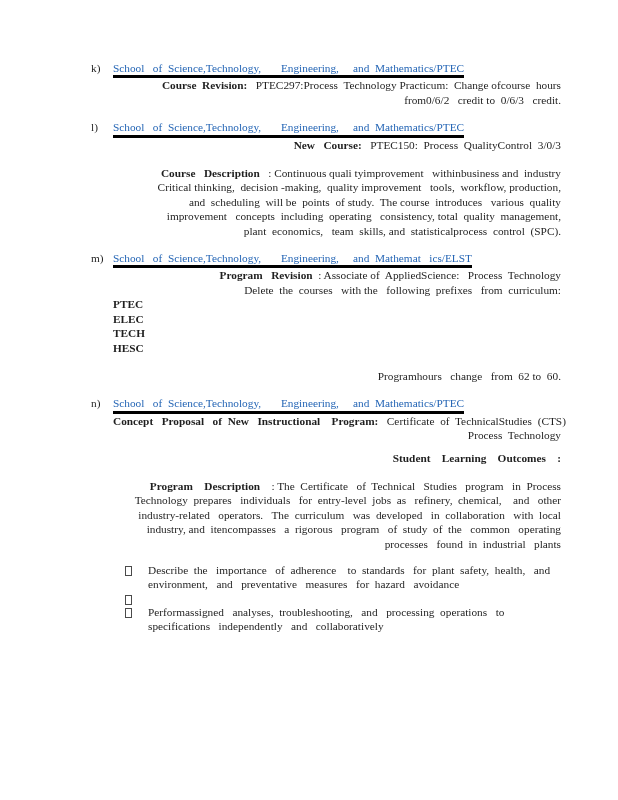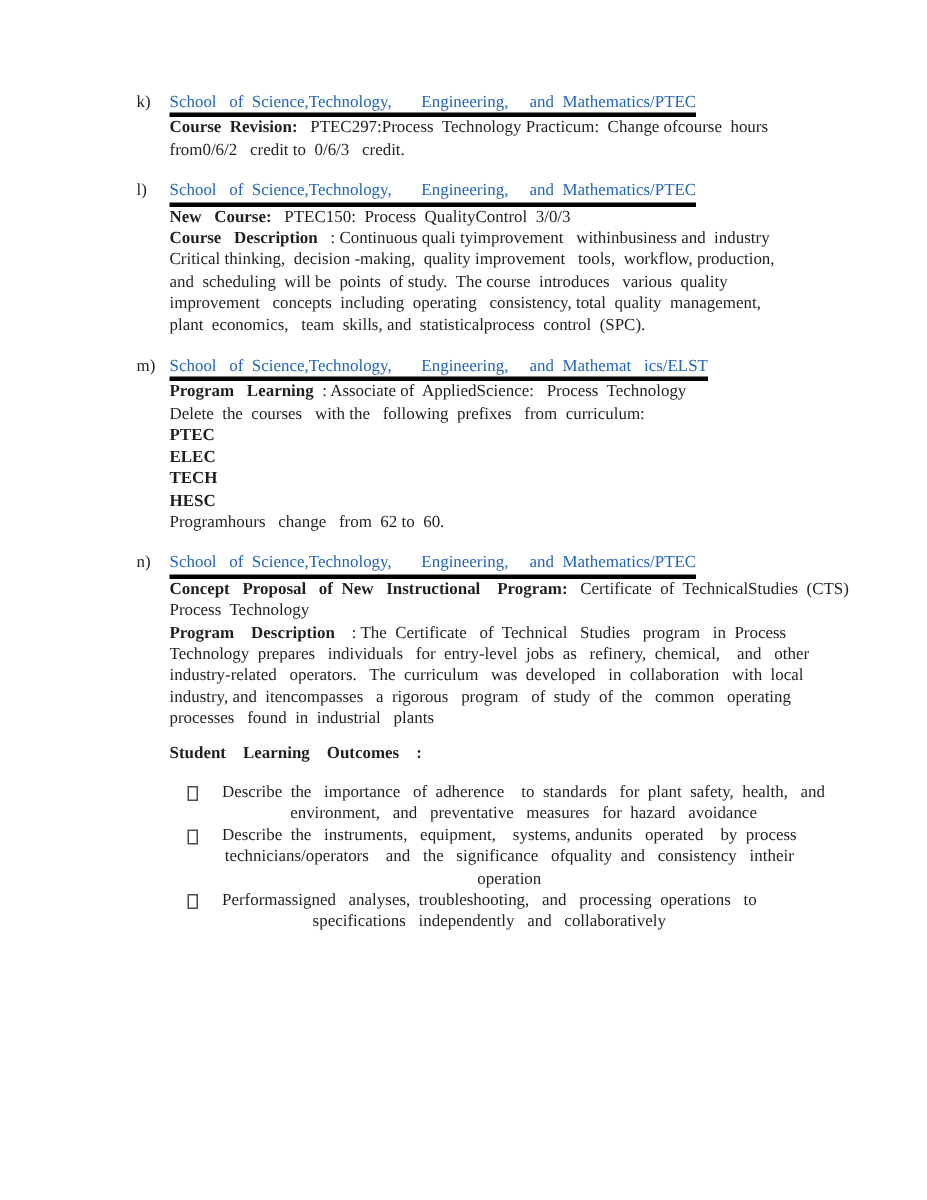--- a/index.html
+++ b/index.html
@@ -11,32 +11,32 @@
   }
   .page{padding:61px 20px 0 91px;width:470px;}
   .item{display:flex;margin-bottom:13px;}
   .letter{width:22px;flex:none;}
   .body{flex:1;min-width:0;}
   .link{
     color:#2465b5;display:inline-block;min-width:347px;
     border-bottom:3px solid #000000;text-decoration:none;
     white-space:pre;cursor:pointer;
   }
-  .para{margin:0;white-space:pre;}
+  .para{margin:0;white-space:pre;text-align:right;}
   .para b{font-weight:700;}
-  .mt-blank{margin-top:0;}
+  .mt-blank{margin-top:14px;}
   .mt-slo{margin-top:8px;}
   .prefix{font-weight:700;white-space:pre;}
   .slo-list{list-style:none;margin:12px 0 0 0;padding:0 0 0 12px;}
   .slo-list li{display:flex;margin:0;}
   .box-bullet{
     flex:none;width:5px;height:8px;border:1px solid #4a4a4a;
     margin:3px 16px 0 0;display:inline-block;
   }
-  .btext{white-space:pre;text-align:center;}
+  .btext{white-space:pre;}
   .note{margin:14px 0 0 0;white-space:pre;}
 </style>
 </head>
 <body>
 
 <div class="page">
 
   <section class="item">
     <div class="letter">k)</div>
     <div class="body">
@@ -56,53 +56,50 @@
 and  scheduling  will be  points  of study.  The course  introduces   various  quality
 improvement   concepts  including  operating   consistency, total  quality  management,
 plant  economics,   team  skills, and  statisticalprocess  control  (SPC).</span></p>
     </div>
   </section>
 
   <section class="item">
     <div class="letter">m)</div>
     <div class="body">
       <a class="link">School   of  Science,Technology,       Engineering,     and  Mathemat   ics/ELST</a>
-      <p class="para"><b>Program   Learning</b><span>  : Associate of  AppliedScience:   Process  Technology
+      <p class="para"><b>Program   Revision</b><span>  : Associate of  AppliedScience:   Process  Technology
 Delete  the  courses   with the   following  prefixes   from  curriculum:</span></p>
       <div class="prefix">PTEC</div>
       <div class="prefix">ELEC</div>
       <div class="prefix">TECH</div>
       <div class="prefix">HESC</div>
       <p class="para mt-blank">Programhours   change   from  62 to  60.</p>
     </div>
   </section>
 
   <section class="item">
     <div class="letter">n)</div>
     <div class="body">
       <a class="link">School   of  Science,Technology,       Engineering,     and  Mathematics/PTEC</a>
       <p class="para"><b>Concept   Proposal   of  New   Instructional    Program:</b><span>   Certificate  of  TechnicalStudies  (CTS)
 Process  Technology</span></p>
+      <p class="para mt-slo"><b>Student    Learning    Outcomes    :</b></p>
       <p class="para mt-blank"><b>Program    Description</b><span>    : The  Certificate   of  Technical   Studies   program   in  Process
 Technology  prepares   individuals   for  entry-level  jobs  as   refinery,  chemical,    and   other
 industry-related   operators.   The  curriculum   was  developed   in  collaboration   with  local
 industry, and  itencompasses   a  rigorous   program   of  study  of  the   common   operating
 processes   found  in  industrial   plants</span></p>
-      <p class="para mt-slo"><b>Student    Learning    Outcomes    :</b></p>
       <ul class="slo-list">
         <li>
             <span class="box-bullet"></span>
             <span class="btext">Describe  the   importance   of  adherence    to  standards   for  plant  safety,  health,   and
 environment,   and   preventative   measures   for  hazard   avoidance</span>
           </li>
         <li>
             <span class="box-bullet"></span>
-            <span class="btext">Describe  the   instruments,   equipment,    systems, andunits   operated    by  process
-technicians/operators    and   the   significance   ofquality  and   consistency   intheir
-operation</span>
           </li>
         <li>
             <span class="box-bullet"></span>
             <span class="btext">Performassigned   analyses,  troubleshooting,   and   processing  operations   to
 specifications   independently   and   collaboratively</span>
           </li>
       </ul>
     </div>
   </section>
 

